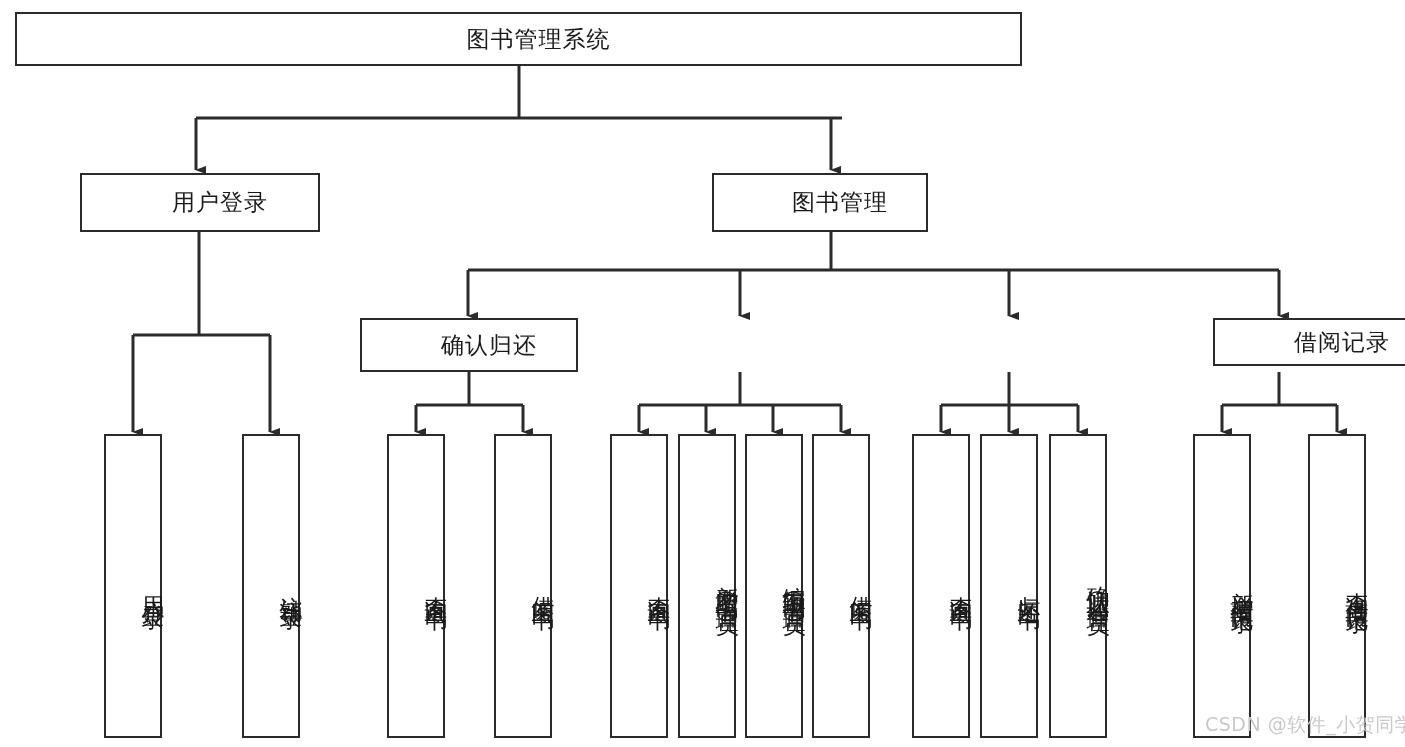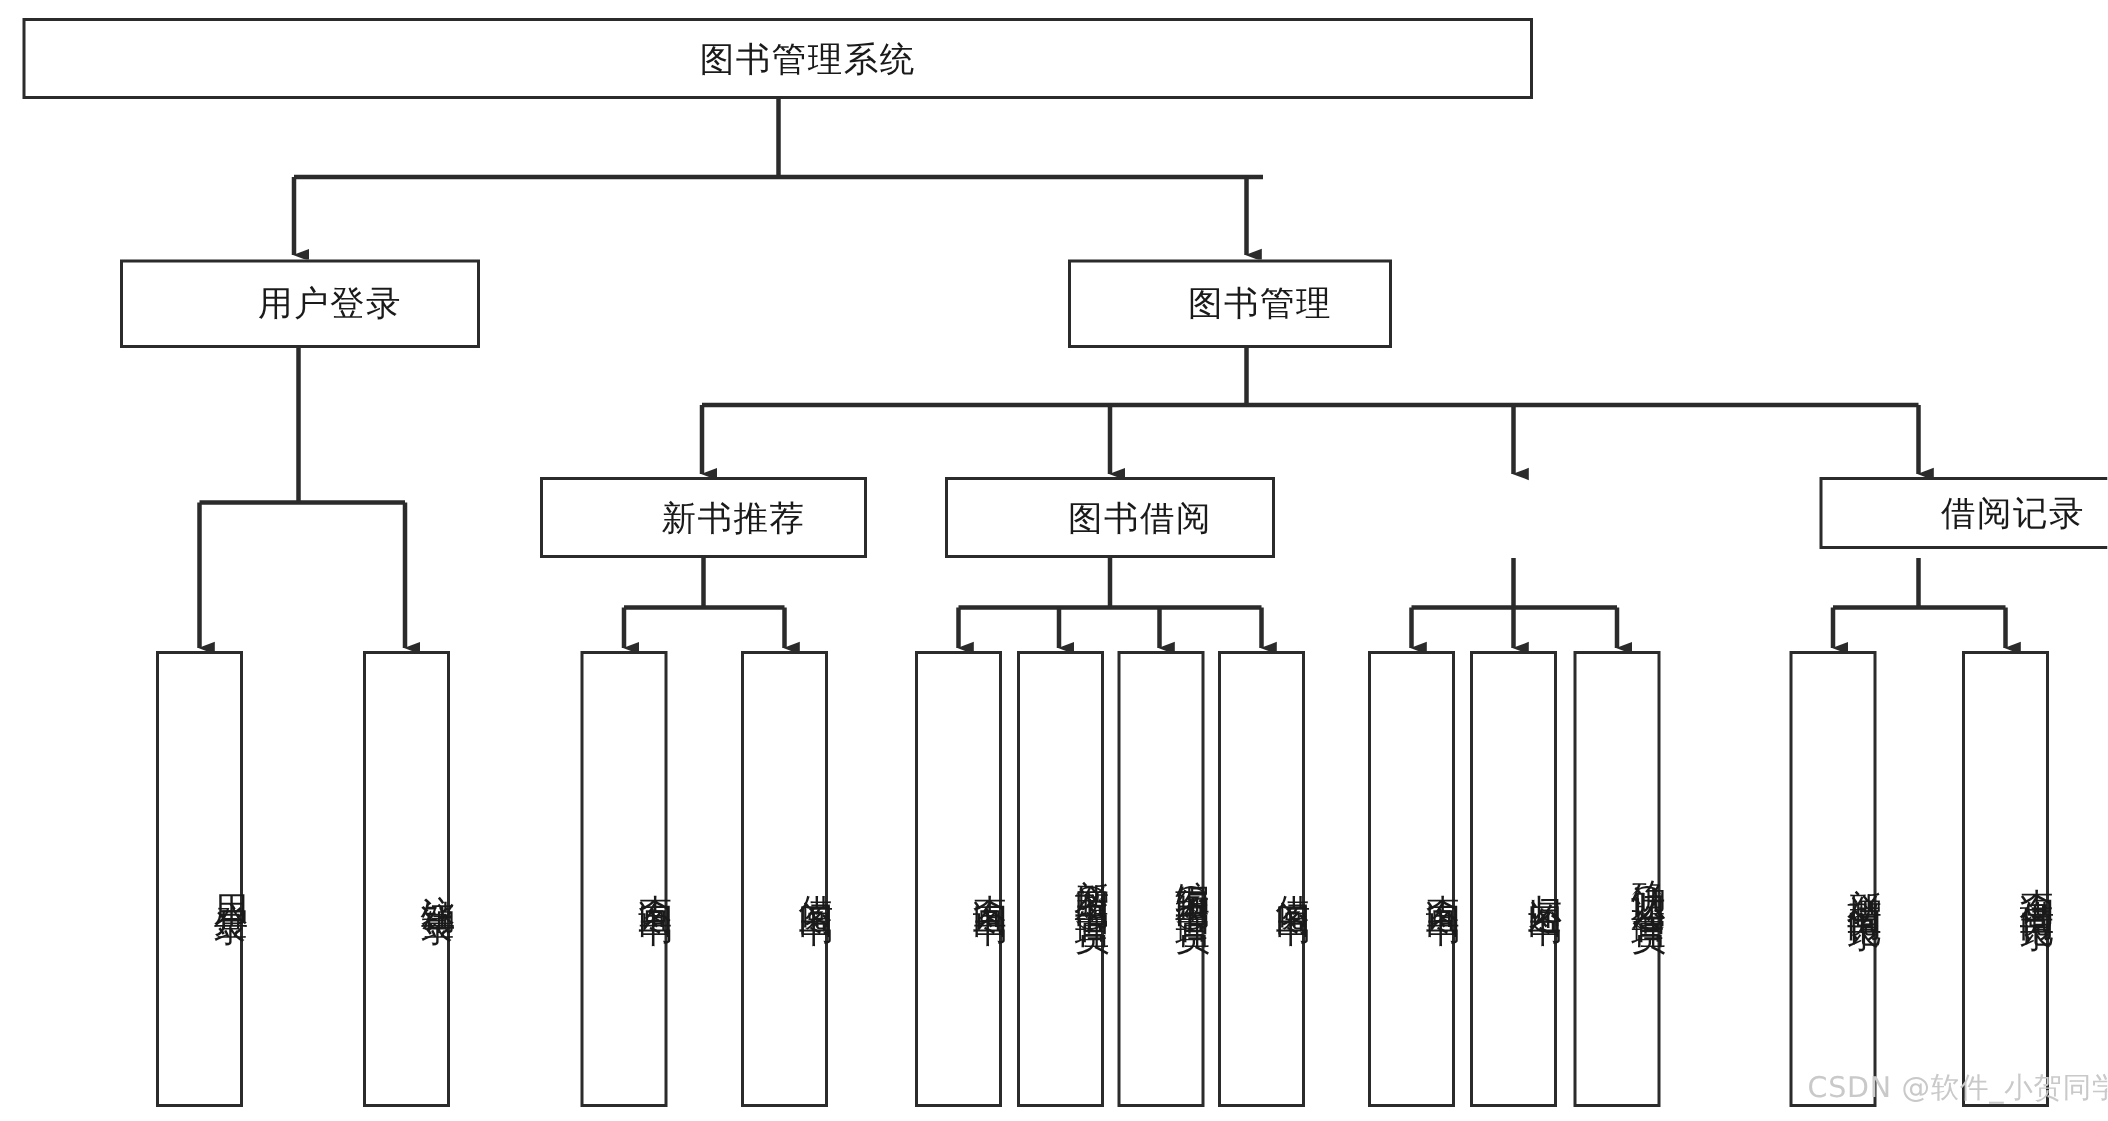--- a/index.html
+++ b/index.html
@@ -122,24 +122,21 @@
   </div>
 
   <div class="node horiz" style="left:80px; top:173px; width:240px; height:59px;">
     <span>用户登录</span>
   </div>
   <div class="node horiz" style="left:712px; top:173px; width:216px; height:59px;">
     <span>图书管理</span>
   </div>
 
   <div class="node horiz" style="left:360px; top:318px; width:218px; height:54px;">
-    <span>新书推荐</span>
-  </div>
-  <div class="node horiz" style="left:630px; top:318px; width:220px; height:54px;">
-    <span>图书借阅</span>
+    <span>确认归还</span>
   </div>
   <div class="node horiz" style="left:1170px; top:318px; width:218px; height:48px;margin-left:43px;">
     <span>借阅记录</span>
   </div>
 
   <div class="node vert" style="left:104px; top:434px; width:58px; height:304px;">
     <span class="vtext">用户登录</span>
   </div>
   <div class="node vert" style="left:242px; top:434px; width:58px; height:304px;">
     <span class="vtext">注销登录</span>

